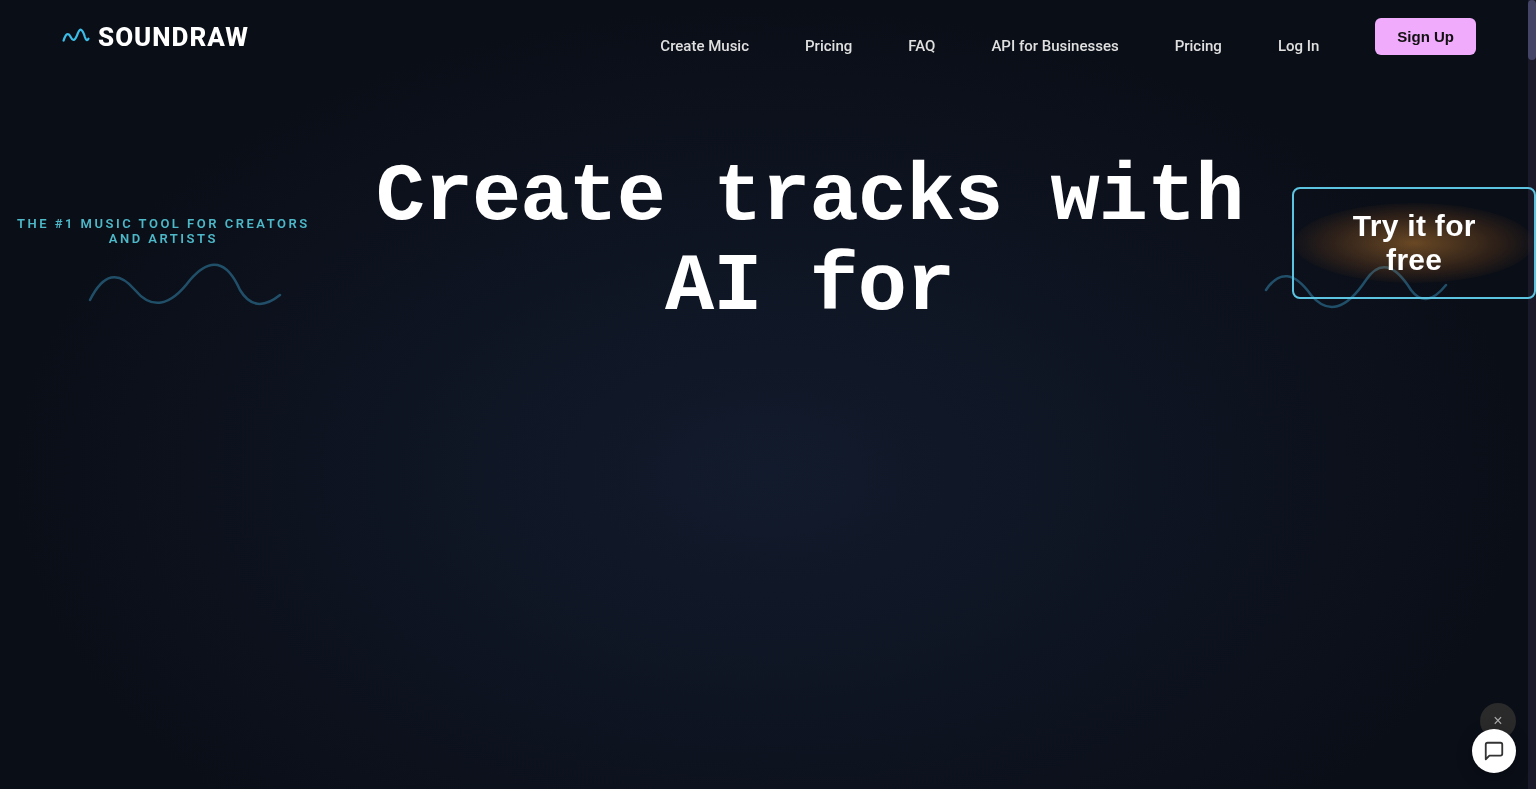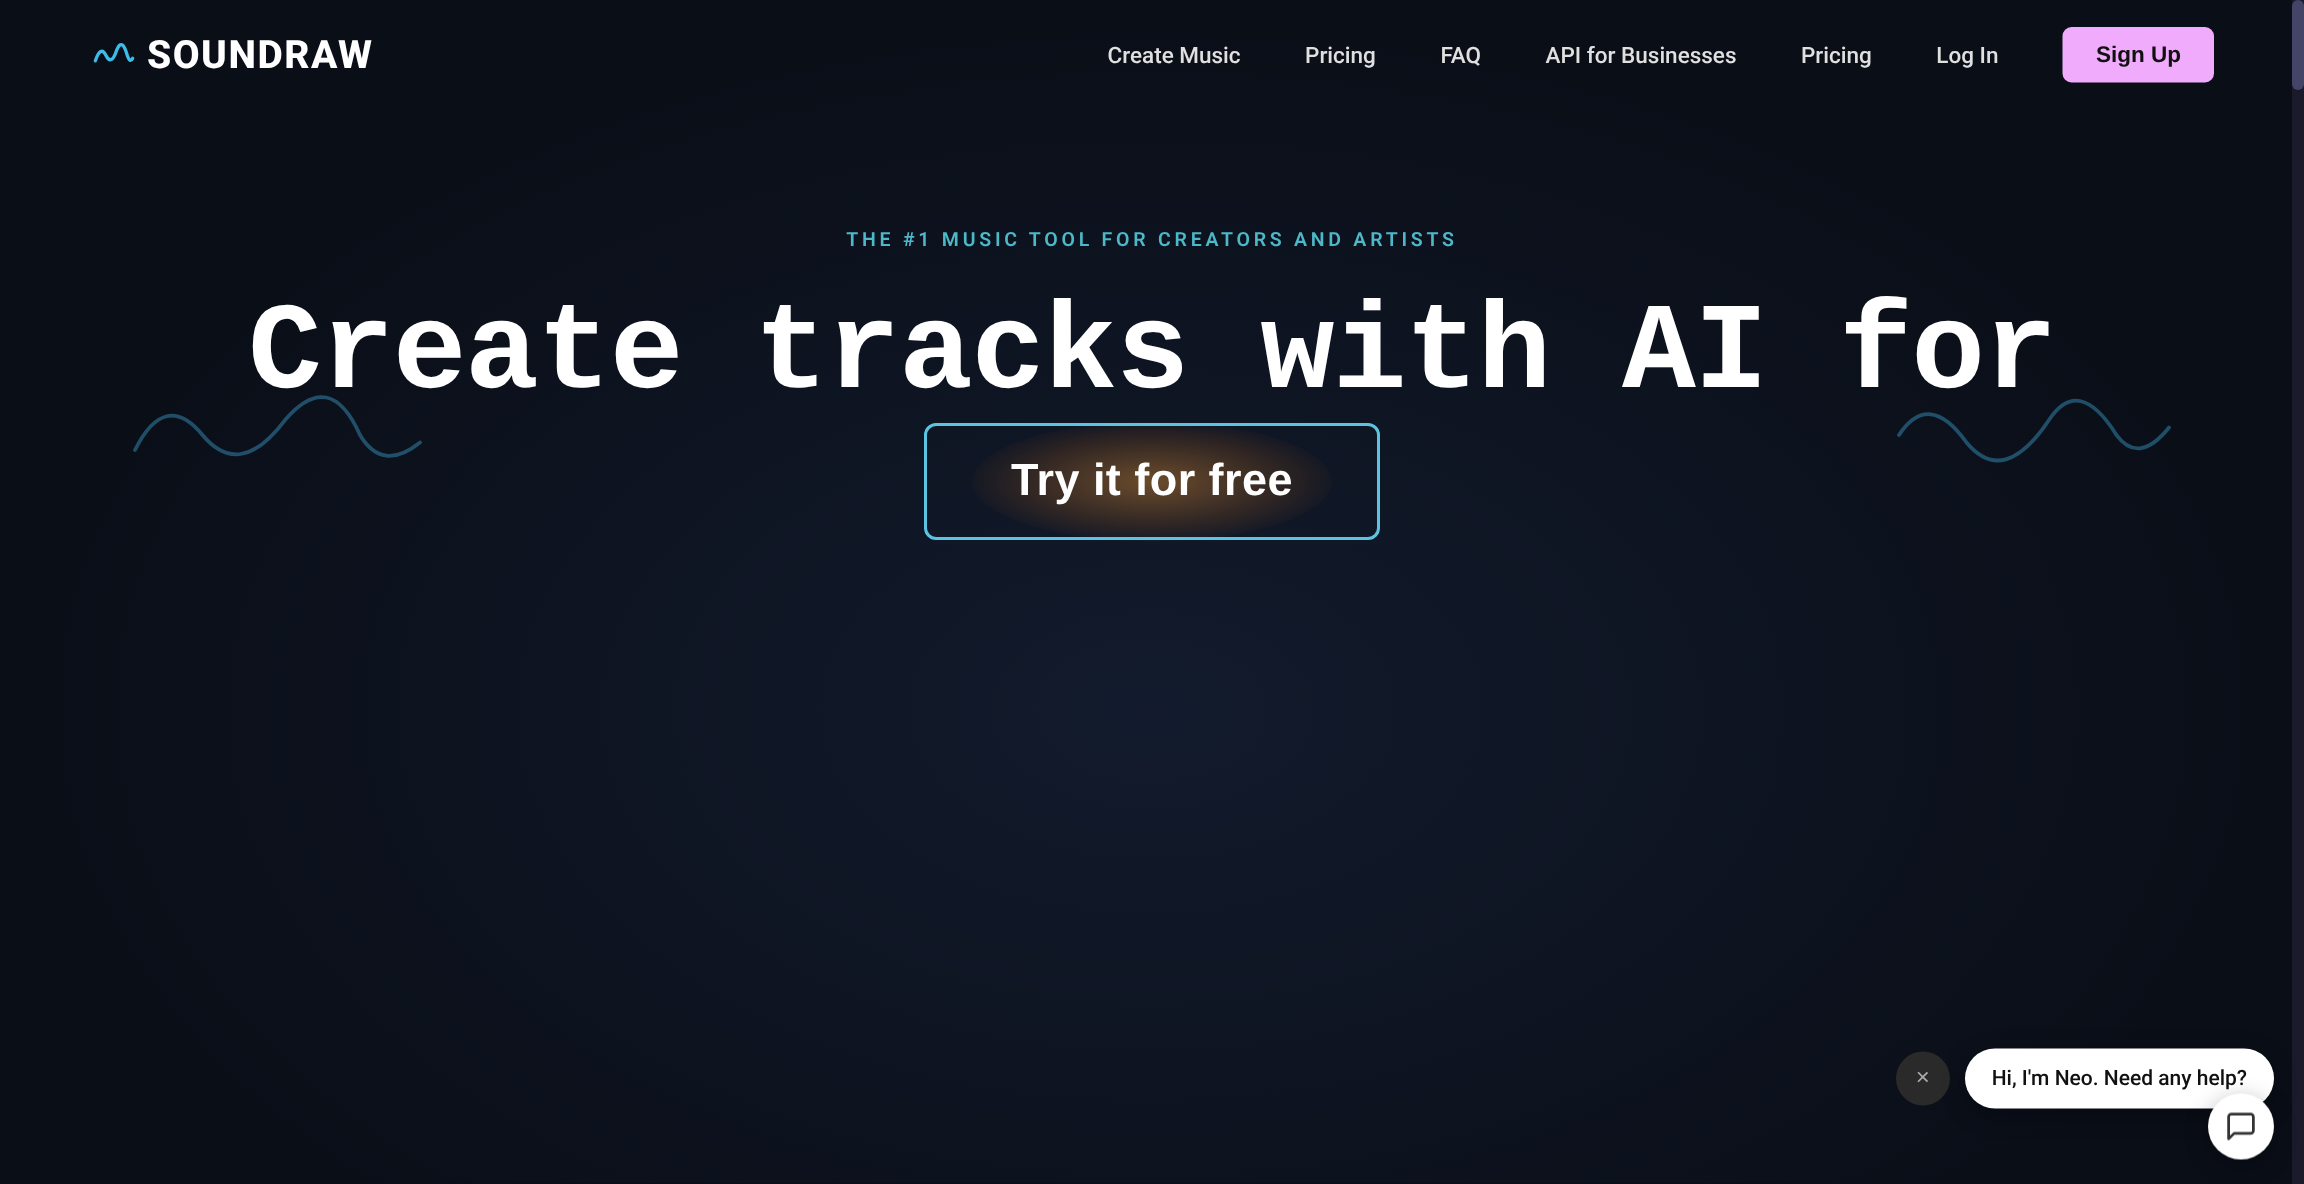--- a/index.html
+++ b/index.html
@@ -40,22 +40,22 @@
 
     .logo-text {
       font-size: 26px;
       font-weight: 800;
       color: #ffffff;
       letter-spacing: 1px;
     }
 
     .nav-links {
       display: flex;
-      align-items: center;
-      gap: 43px;
+      align-items: flex-end;
+      gap: 56px;
     }
 
     .nav-link {
       color: #e0e0e0;
       font-size: 15px;
       font-weight: 500;
       text-decoration: none;
       cursor: pointer;
     }
 
@@ -66,21 +66,21 @@
       padding: 10px 22px;
       border-radius: 6px;
       font-size: 15px;
       font-weight: 700;
       cursor: pointer;
     }
 
     
     .hero {
       display: flex;
-      flex-direction: column;
+      flex-direction: row;
       align-items: center;
       justify-content: space-between;
       text-align: center;
       padding-top: 80px;
       position: relative;
     }
 
     .hero-tagline {
       font-size: 13px;
       font-weight: 600;
@@ -279,20 +279,19 @@
   <h1 class="hero-title-line1">Create tracks with AI for</h1>
 
   <div class="cta-container">
     <div class="cta-glow"></div>
     <button class="btn-cta">Try it for free</button>
   </div>
 </section>
 
 <div class="chat-widget">
   <button class="chat-close-btn">×</button>
-  <div class="chat-bubble">Hi, I'm Neo. Need any help?</div>
 </div>
 
 <button class="chat-icon-btn">
   <svg width="22" height="22" viewBox="0 0 24 24" fill="none">
     <path d="M21 15a2 2 0 01-2 2H7l-4 4V5a2 2 0 012-2h14a2 2 0 012 2z" stroke="#333" stroke-width="2" fill="none" stroke-linecap="round" stroke-linejoin="round"></path>
   </svg>
 </button>
 
 </body></html>

